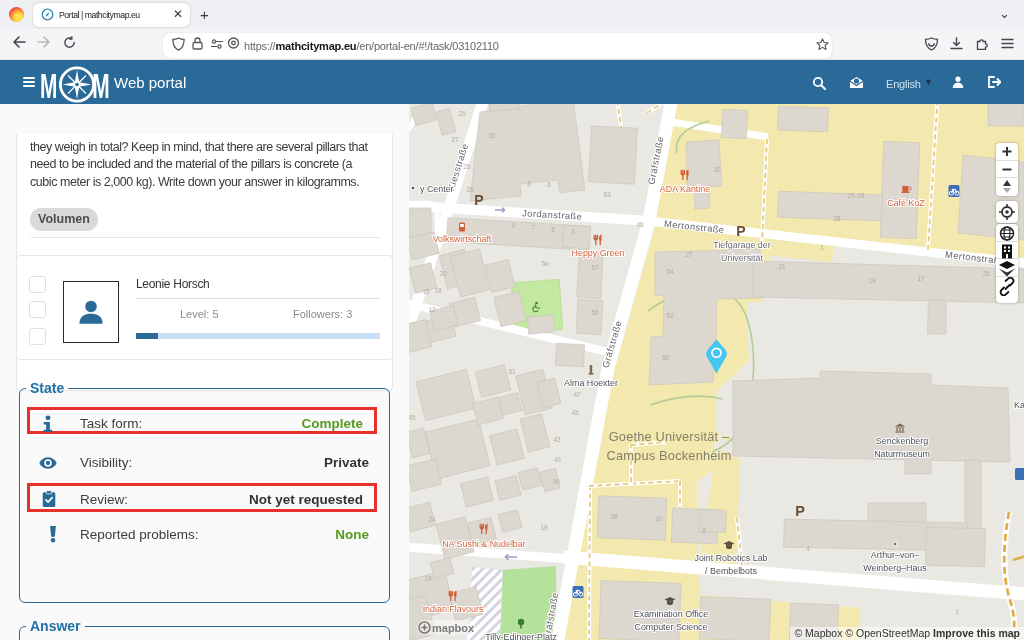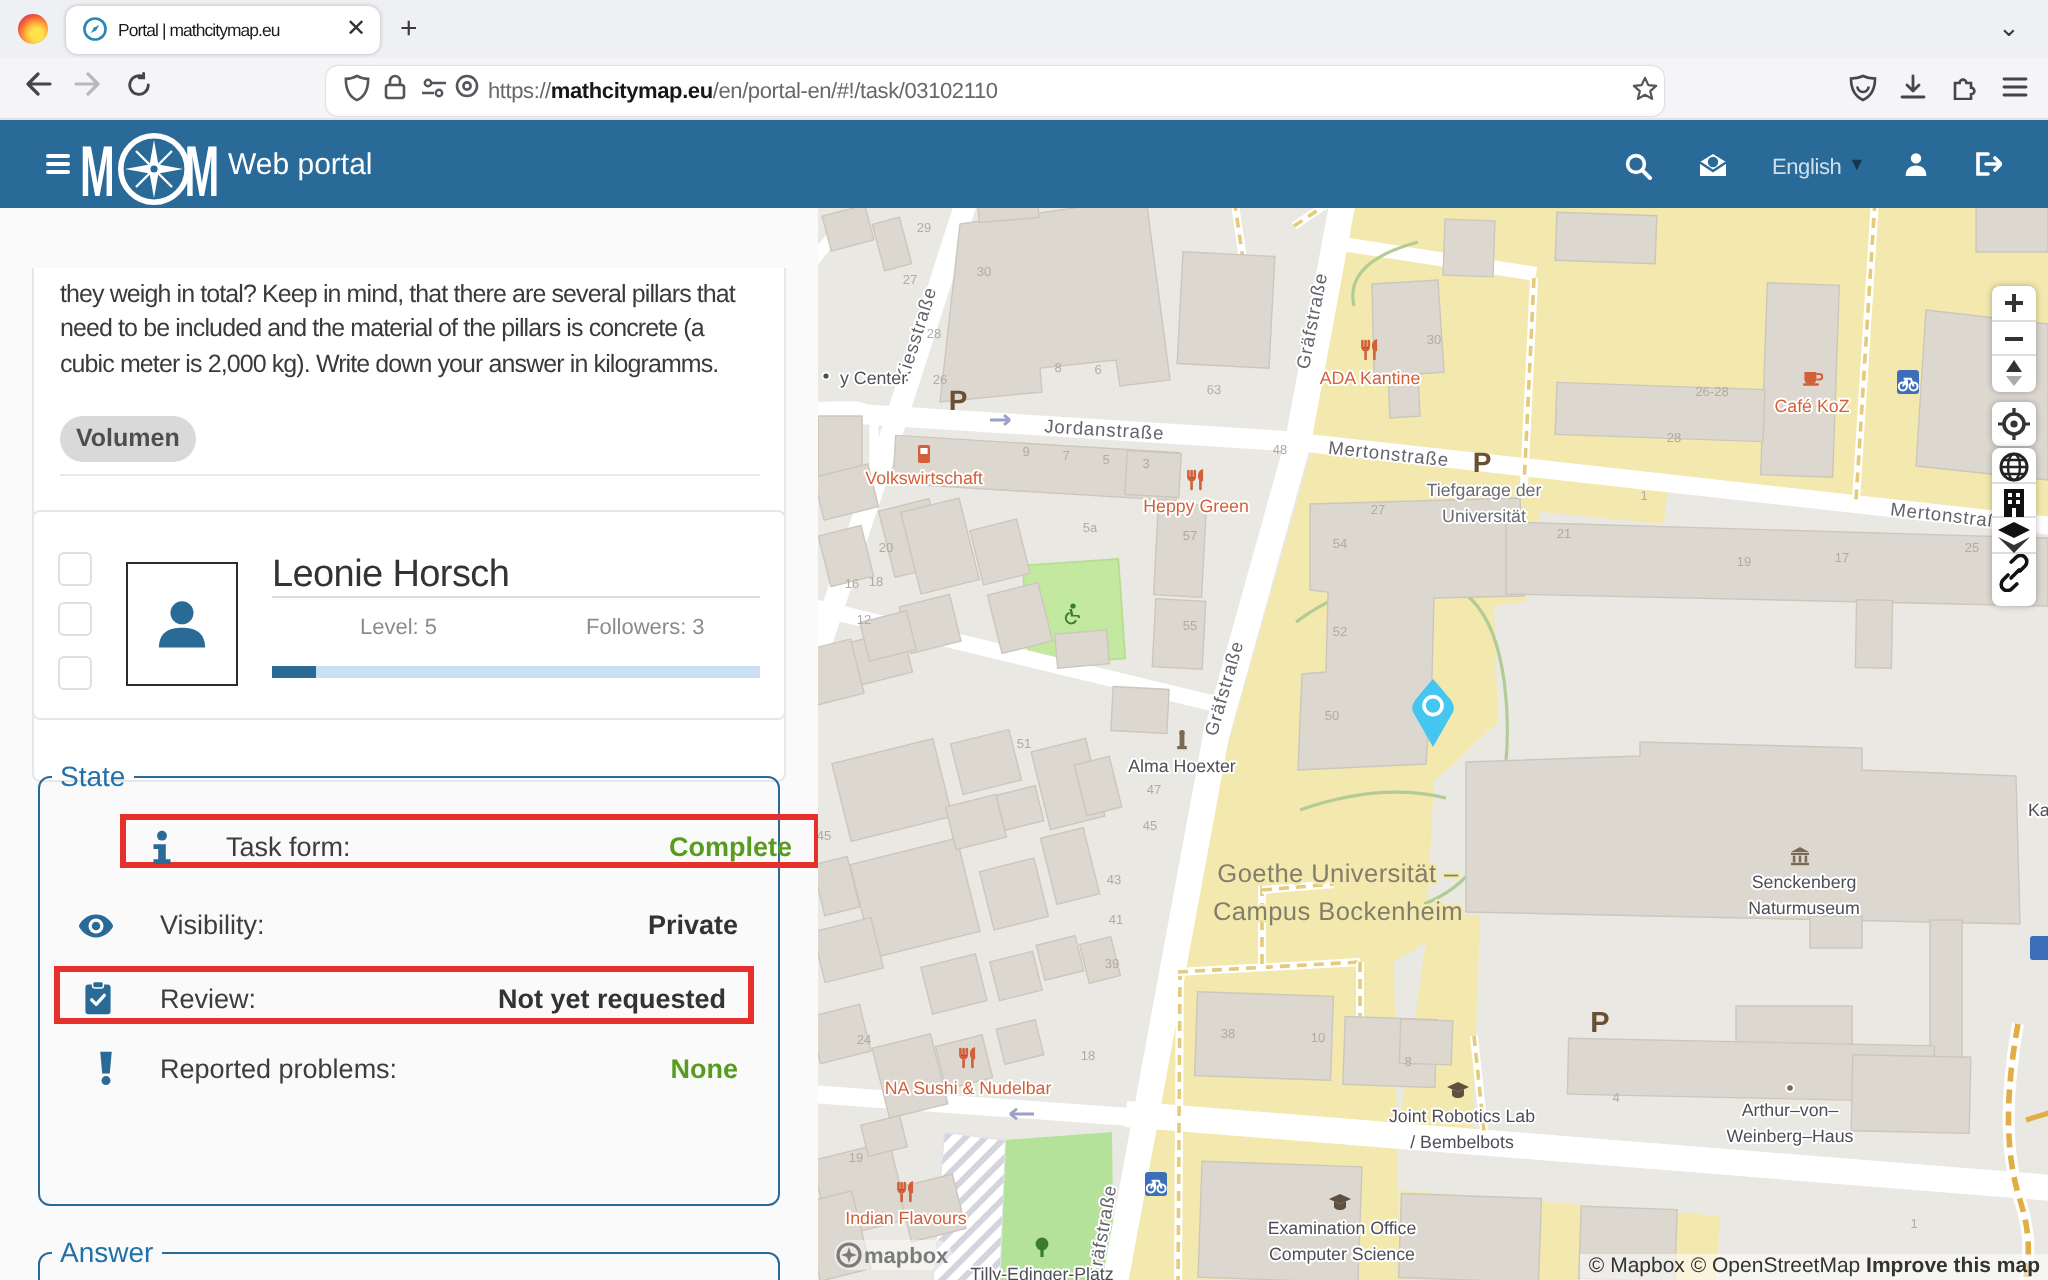--- a/index.html
+++ b/index.html
@@ -30,29 +30,29 @@
 .card{position:absolute;left:16px;width:377px;background:#fff;border:1px solid #e7e7e7;border-radius:4px;}
 #card1{top:-10px;height:257px;border-top:none;border-radius:0 0 4px 4px;margin-top:40px;}
 #ptext{position:absolute;left:13px;top:5px;width:364px;white-space:nowrap;font-size:12.5px;letter-spacing:-0.45px;line-height:17.3px;color:#3a3a3a;}
 #volpill{position:absolute;left:13px;top:74px;height:23px;padding:0 8px;background:#d9d9d9;border-radius:12px;font-size:12.5px;font-weight:bold;color:#4e4e4e;line-height:23px;}
 #div1{position:absolute;left:13px;right:12px;top:103px;border-top:1px solid #e9e9e9;}
 #iconrow{position:absolute;left:0;top:124px;width:377px;height:22px;}
 
 #card2{top:151px;height:105px;}
 .chk{position:absolute;left:12px;width:17px;height:17px;background:#fff;border:1px solid #e3dede;border-radius:3px;}
 #avatar{position:absolute;left:46px;top:25px;width:56px;height:62px;border:1px solid #2b2b2b;}
-#uname{position:absolute;left:119px;top:21px;font-size:19px;letter-spacing:-0.3px;color:#333;}
+#uname{position:absolute;left:119px;top:21px;font-size:12px;letter-spacing:-0.3px;color:#333;}
 #udiv{position:absolute;left:119px;top:42px;right:12px;border-top:1px solid #dcdcdc;}
 #ulevel{position:absolute;left:163px;top:52px;font-size:11px;color:#8b8b8b;}
 #ufoll{position:absolute;left:276px;top:52px;font-size:11px;color:#8b8b8b;}
 #ubar{position:absolute;left:119px;top:77px;right:12px;height:6px;background:#c9dff5;}
 #ubarf{width:22px;height:6px;background:#2a6a97;}
 
 fieldset{position:absolute;left:19px;width:371px;border:1.5px solid #2a6a9b;border-radius:6px;background:transparent;}
-fieldset legend{font-size:14px;font-weight:normal;color:#2170a8;padding:0 4px;margin-left:6px;}
+fieldset legend{font-size:14px;font-weight:bold;color:#2170a8;padding:0 4px;margin-left:6px;}
 #fstate{top:276px;height:223px;}
 .srow{position:absolute;left:8px;right:8px;height:33px;}
 .srow .ic{position:absolute;left:8px;top:4px;width:18px;height:18px;}
 .srow .lb{position:absolute;left:50px;top:6px;font-size:13.5px;color:#3d3d3d;}
 .srow .vl{position:absolute;right:11px;top:6px;font-size:13.5px;font-weight:bold;color:#333;}
 .green{color:#589b1e !important;}
 .redbox{border:3px solid #e5302c !important;}
 #fanswer{top:514px;height:40px;}
 
 #mapwrap{position:absolute;left:409px;top:104px;width:615px;height:536px;overflow:hidden;background:#ebe9e4;}
@@ -216,21 +216,21 @@
       <div id="udiv"></div>
       <div id="ulevel">Level: 5</div>
       <div id="ufoll">Followers: 3</div>
       <div id="ubar">
           <div id="ubarf"></div>
         </div>
     </div>
     <fieldset id="fstate">
         <legend>State</legend>
       </fieldset>
-    <div class="srow redbox" style="top:303px;left:27px;width:350px;height:27px;position:absolute;margin-left:33px;">
+    <div class="srow redbox" style="top:303px;left:27px;width:350px;height:27px;position:absolute;">
       <svg class="ic" style="left:9px;top:5px" width="17" height="18" viewBox="0 0 18 19">
           <g fill="#2a6a97">
             <circle cx="9" cy="3" r="2.6"></circle>
             <path d="M4.5 7.5 h6.5 v8 h2.5 v2.5 h-9 v-2.5 h2.5 v-5.5 h-2.5 Z"></path>
           </g>
         </svg>
       <span class="lb">Task form:</span>
         <span class="vl green">Complete</span>
     </div>
     <div class="srow" style="top:345px;left:30px;width:350px;position:absolute;">

